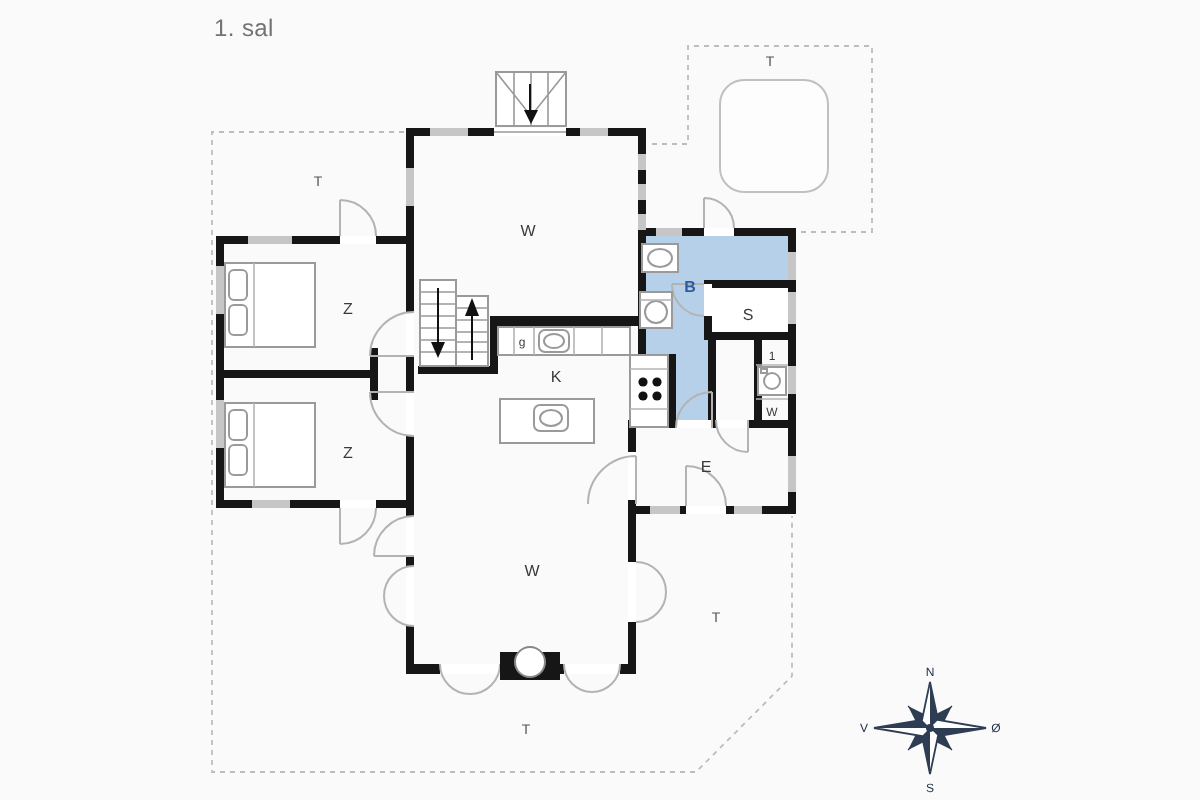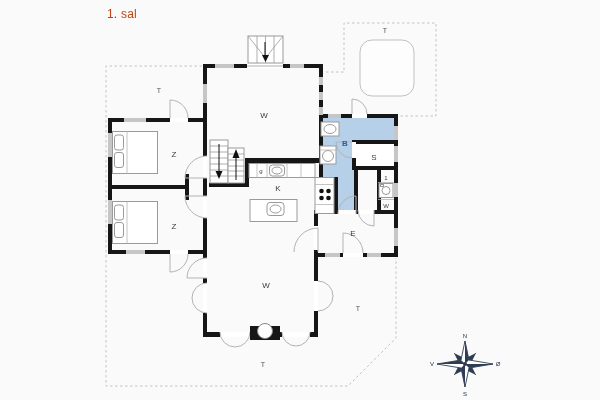--- a/index.html
+++ b/index.html
@@ -1,18 +1,18 @@
 <!DOCTYPE html>
 <html><head>
 <meta charset="utf-8">
 <style>
   html,body{margin:0;padding:0;}
   body{width:600px;height:400px;background:#fafafa;font-family:"Liberation Sans",sans-serif;overflow:hidden;}
   .stage{position:relative;width:600px;height:400px;}
-  .page-title{position:absolute;left:107px;top:7px;font-size:12px;color:#c2410c;letter-spacing:.2px;}
+  .page-title{position:absolute;left:107px;top:7px;font-size:12px;color:#737373;letter-spacing:.2px;}
   svg{position:absolute;left:0;top:0;}
   svg text{font-family:"Liberation Sans",sans-serif;}
   .room-label{font-size:8px;fill:#3a3a3a;text-anchor:middle;}
   .small-label{font-size:6px;fill:#3a3a3a;text-anchor:middle;}
   .terrace-label{font-size:7px;fill:#555;text-anchor:middle;}
   .b-label{font-size:8px;font-weight:bold;text-anchor:middle;}
   .compass-letter{font-size:6px;fill:#22304a;text-anchor:middle;}
   .wall{fill:#161616;}
   .win{fill:#c6c6c6;}
   .gap{fill:#ffffff;}

